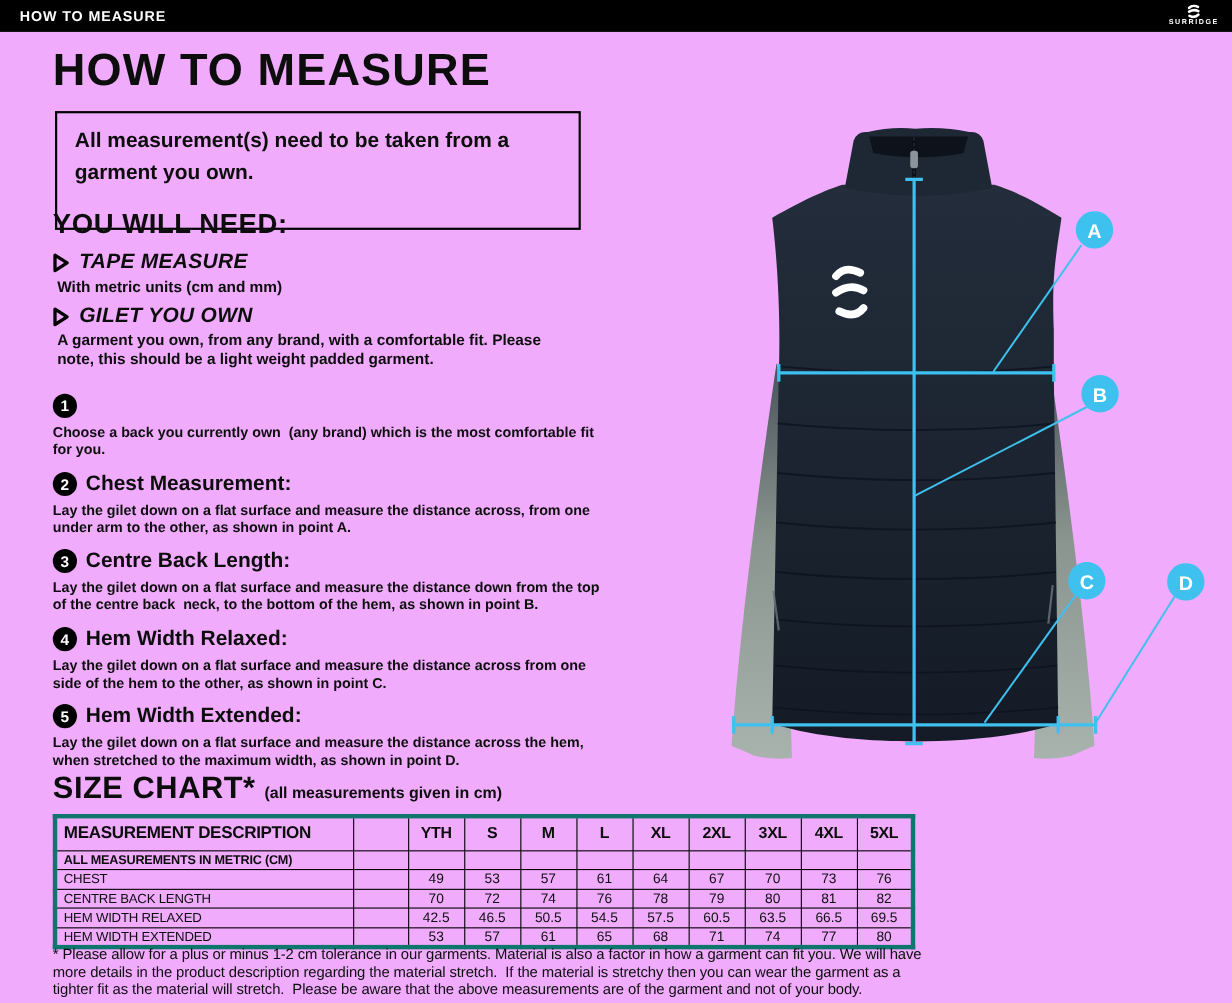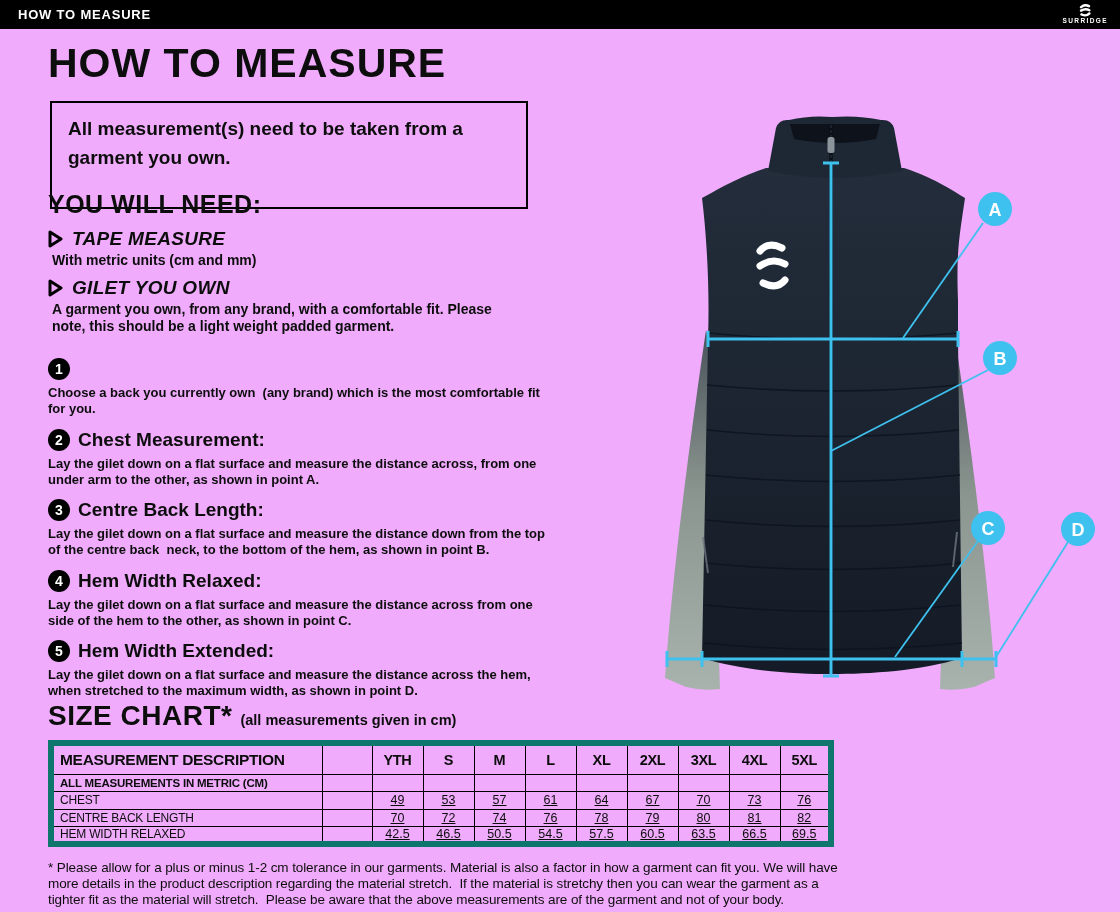--- a/index.html
+++ b/index.html
@@ -41,28 +41,28 @@
 
   
   .sc-head { position:absolute; left:48px; top:700px; display:flex; align-items:baseline; gap:8px; }
   .sc-title { font-size:28px; font-weight:bold; letter-spacing:.5px; }
   .sc-sub { font-size:14.5px; font-weight:bold; }
   table.sizes { position:absolute; left:48px; top:740px; width:780px; border-collapse:collapse;
                 table-layout:fixed; }
   table.sizes col.c-desc { width:271px; } table.sizes col.c-gap { width:50px; }
   table.sizes col.c-sz { width:51px; }
   table.sizes th, table.sizes td { border:1px solid #000; padding:0 0 0 6px; overflow:hidden; white-space:nowrap; }
-  table.sizes { border:6px solid #0f766e; }
+  table.sizes { border:4px solid #0f766e; }
   tr.hdr { height:31px; }
   tr.hdr th { font-size:15.5px; font-weight:bold; text-align:left; letter-spacing:-0.3px; }
   tr.hdr th.sz { text-align:center; padding:0; font-size:14.5px; }
   tr.r { height:17.5px; }
   tr.metric td { font-size:11.5px; font-weight:bold; letter-spacing:-0.2px; }
   tr.data td.lbl { font-size:12px; letter-spacing:-0.2px; }
-  tr.data td.val { font-size:12.5px; text-align:center; padding:0;text-decoration:underline; }
+  tr.data td.val { font-size:12.5px; text-align:center; padding:0; }
 
   
   .footnote { position:absolute; left:48px; top:860px; font-size:13.5px; line-height:16px;
               letter-spacing:-0.1px; white-space:pre-wrap; }
 
   
   .diagram { position:absolute; left:640px; top:95px; width:480px; height:625px; }
   .badge-letter { font:bold 18px "Liberation Sans", sans-serif; fill:#fff; }
 </style>
 </head>
@@ -231,20 +231,33 @@
       <td></td>
       <td class="val">42.5</td>
       <td class="val">46.5</td>
       <td class="val">50.5</td>
       <td class="val">54.5</td>
       <td class="val">57.5</td>
       <td class="val">60.5</td>
       <td class="val">63.5</td>
       <td class="val">66.5</td>
       <td class="val">69.5</td>
+    </tr>
+    <tr class="r data">
+      <td class="lbl">HEM WIDTH EXTENDED</td>
+      <td></td>
+      <td class="val">53</td>
+      <td class="val">57</td>
+      <td class="val">61</td>
+      <td class="val">65</td>
+      <td class="val">68</td>
+      <td class="val">71</td>
+      <td class="val">74</td>
+      <td class="val">77</td>
+      <td class="val">80</td>
     </tr>
   </tbody>
     </table>
 
   <div class="footnote">* Please allow for a plus or minus 1-2 cm tolerance in our garments. Material is also a factor in how a garment can fit you. We will have
 more details in the product description regarding the material stretch.  If the material is stretchy then you can wear the garment as a
 tighter fit as the material will stretch.  Please be aware that the above measurements are of the garment and not of your body.</div>
 
   <svg class="diagram" viewBox="0 0 480 625">
     <defs>

